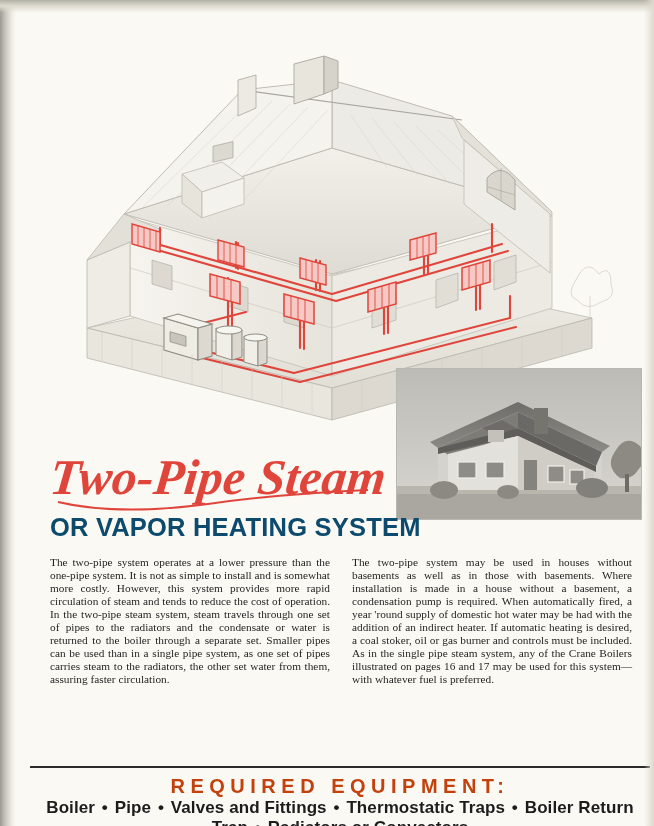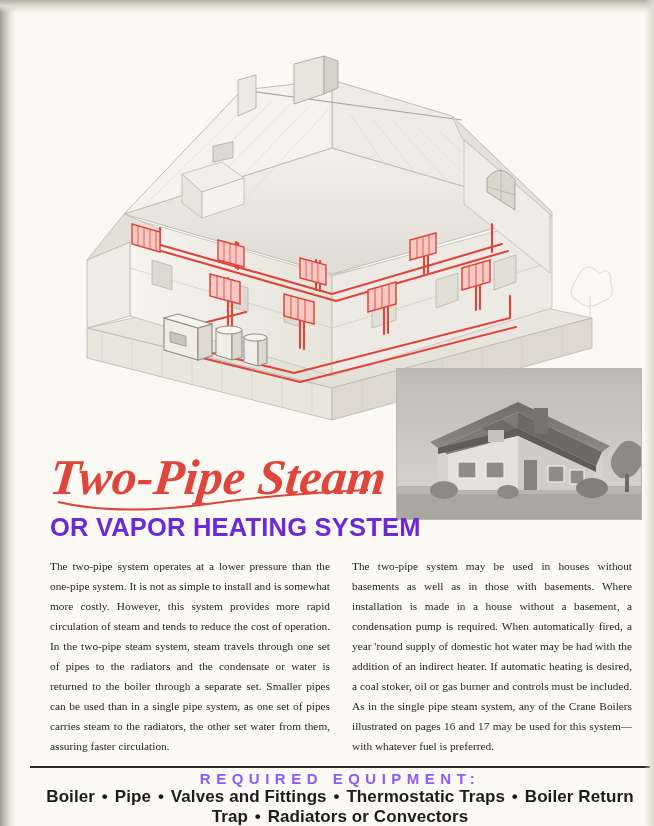--- a/index.html
+++ b/index.html
@@ -89,40 +89,40 @@
   .script-title svg { display:block; }
 
   .subtitle {
     position: absolute;
     left: 36px;
     top: 503px;
     font-family: "Liberation Sans", sans-serif;
     font-weight: bold;
     font-size: 25.5px;
     letter-spacing: 0.2px;
-    color: #6d28d9;
+    color: #0c4a6e;
     white-space: nowrap;
     z-index: 6;
   }
 
   
   .body-cols {
     position: absolute;
     left: 36px;
     top: 546px;
     width: 582px;
     display: flex;
     gap: 22px;
     z-index: 6;
   }
   .col {
     width: 280px;
     font-family: "Liberation Serif", serif;
     font-size: 11.3px;
-    line-height: 20px;
+    line-height: 13px;
     color: #1f1f1f;
     text-align: justify;
   }
   .col p { margin: 0 0 0 0; }
   .col p + p { margin-top: 15px; }
 
   
   .req-rule {
     position: absolute;
     left: 16px;
@@ -136,23 +136,24 @@
     position: absolute;
     left: 16px;
     top: 760px;
     width: 620px;
     text-align: center;
     z-index: 6;
   }
   .req-title {
     font-family: "Liberation Sans", sans-serif;
     font-weight: bold;
-    font-size: 15px;
+    font-size: 20px;
     letter-spacing: 5.5px;
-    color: #8b5cf6;
+    color: #c2410c;
+    margin-top: 5px;
   }
   .req-line {
     font-family: "Liberation Sans", sans-serif;
     font-weight: bold;
     font-size: 17px;
     color: #1c1c1c;
     letter-spacing: 0.1px;
   }
   .req-line2 {
     font-family: "Liberation Sans", sans-serif;

